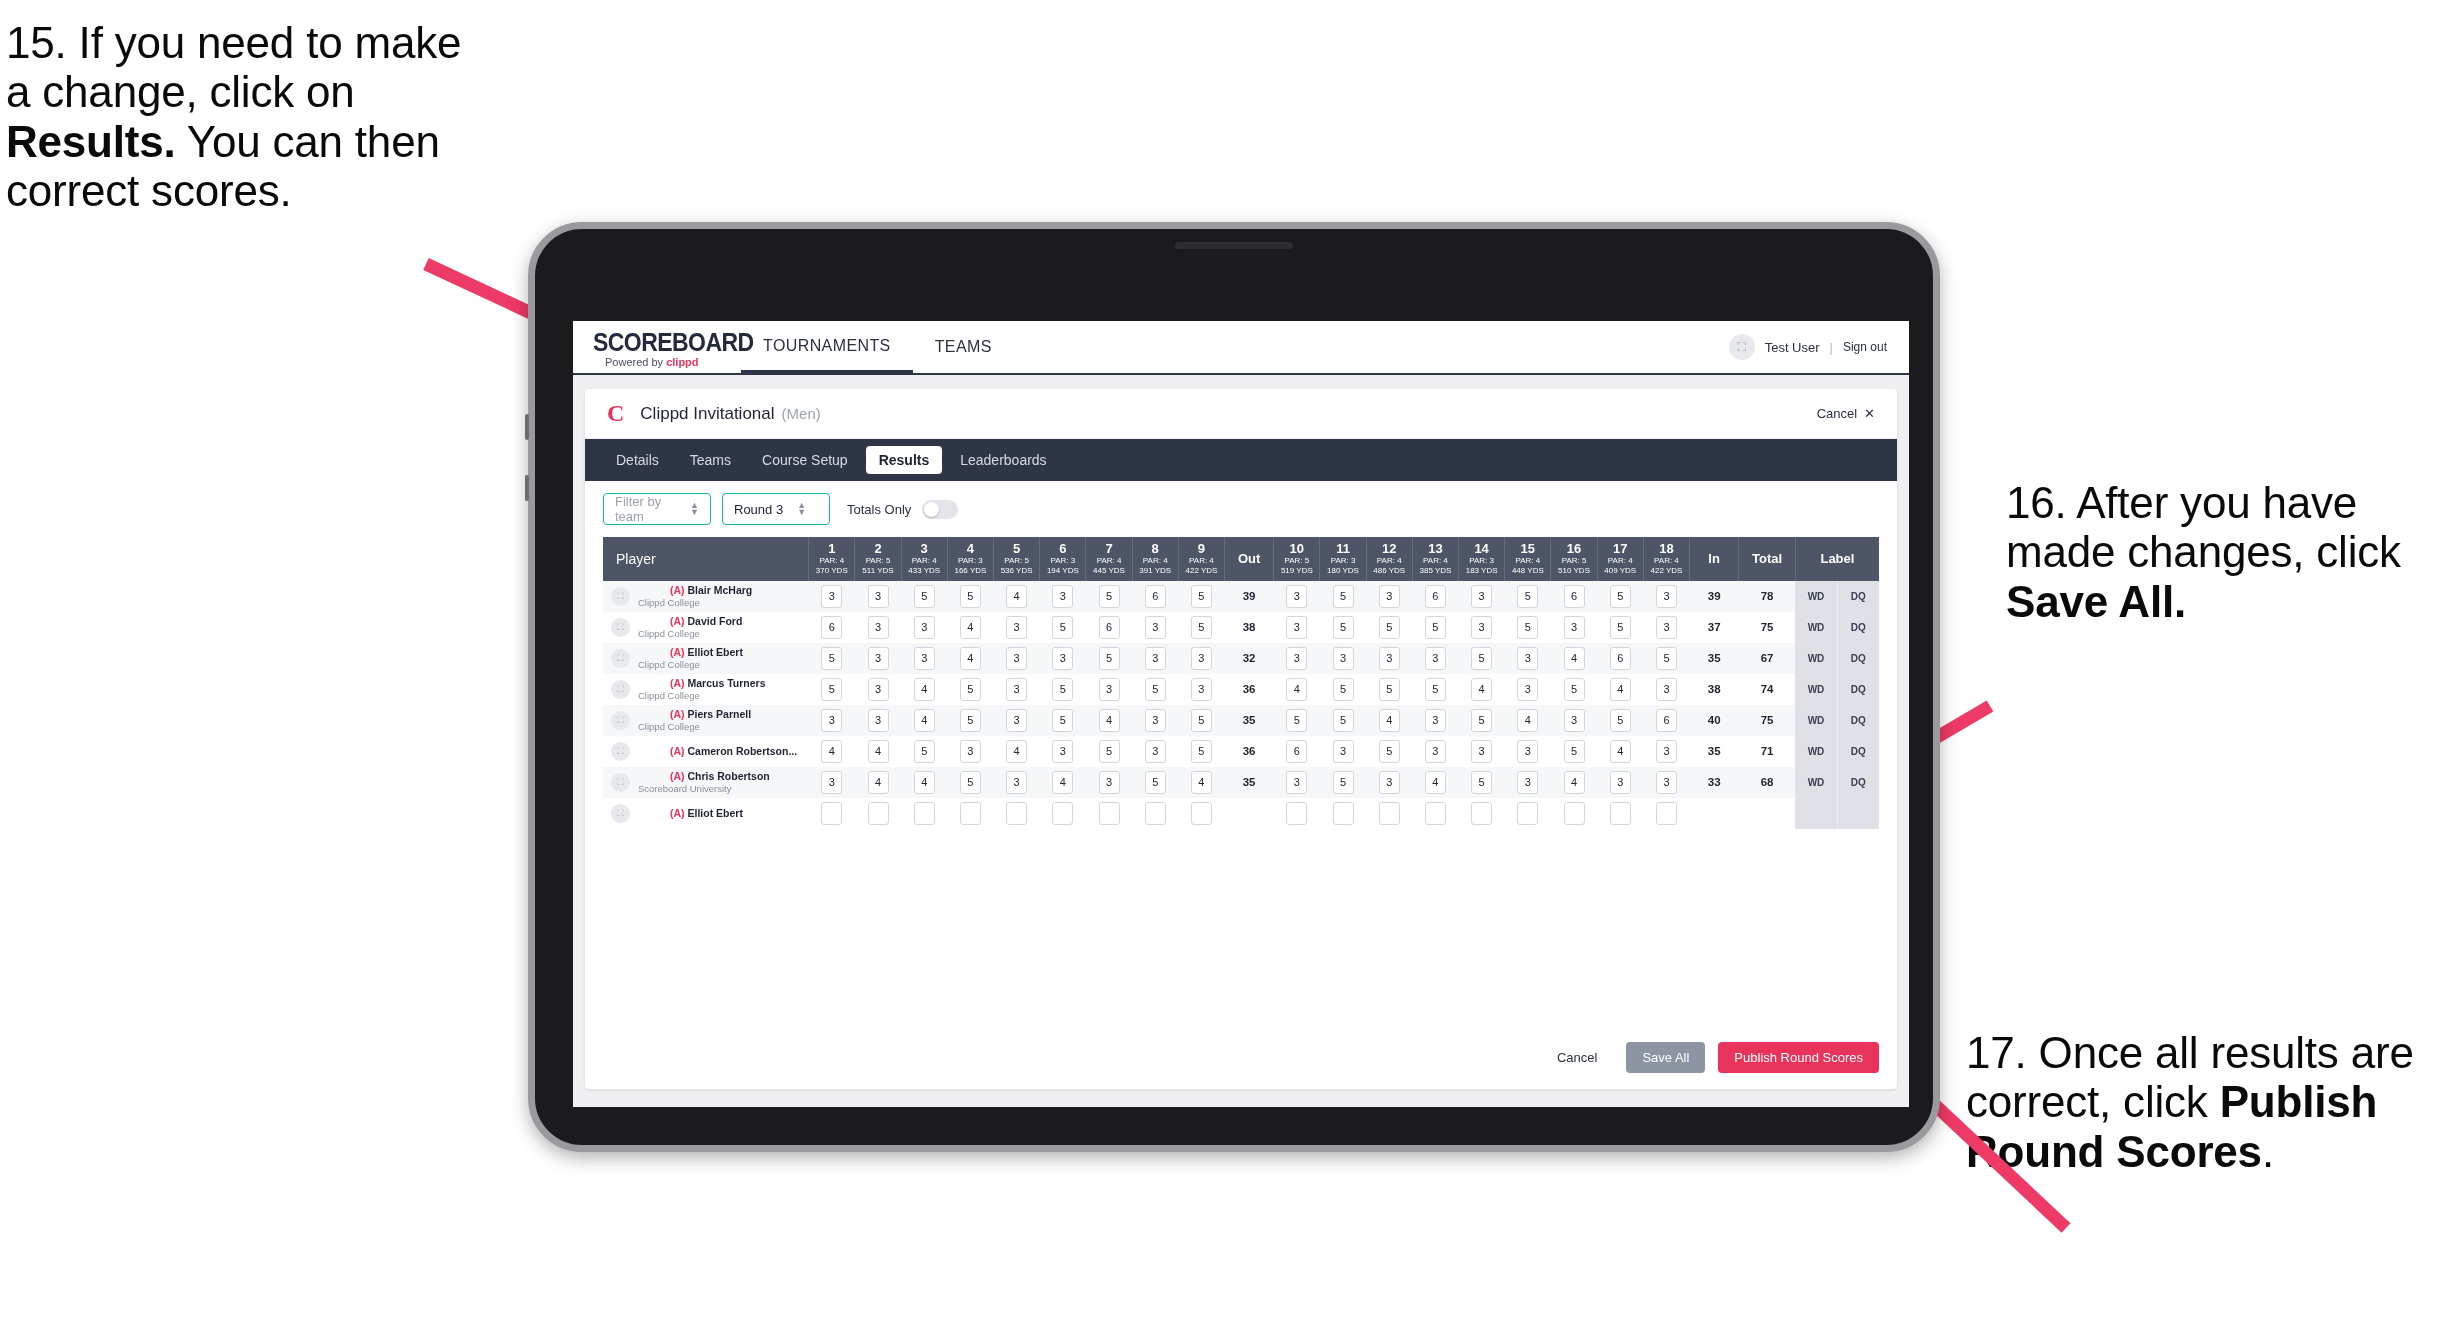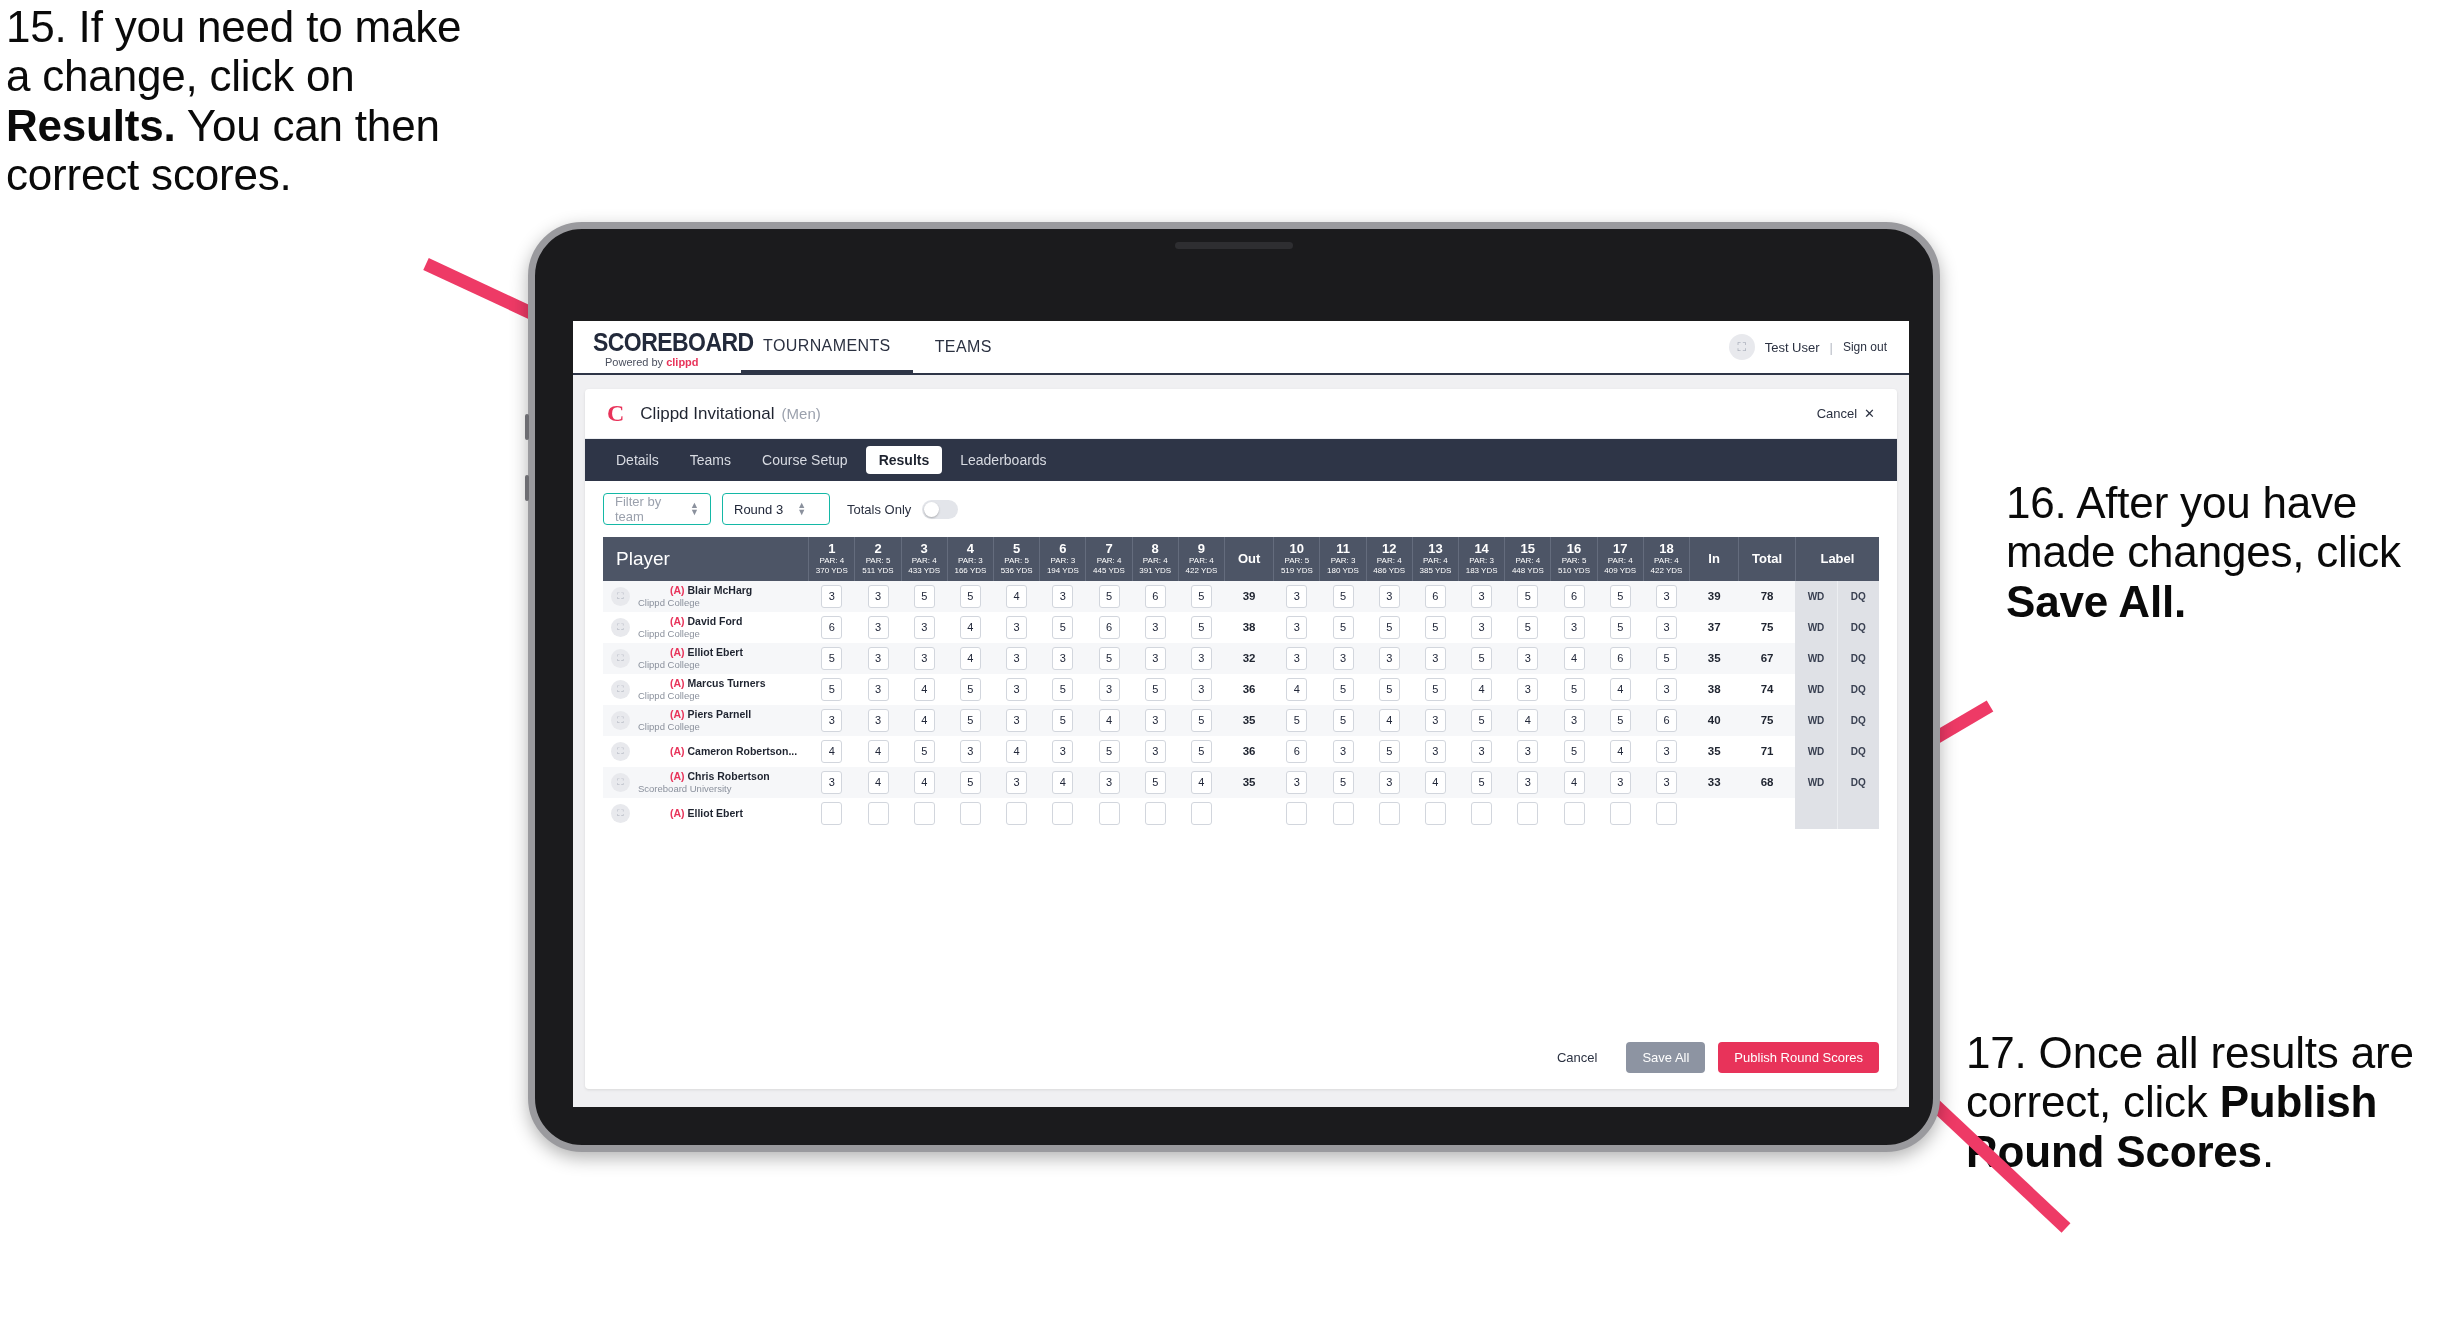--- a/index.html
+++ b/index.html
@@ -14,21 +14,21 @@
   
   .annot {
     position: absolute;
     color: #0a0a0a;
     font-size: 44px;
     line-height: 1.12;
     font-weight: 400;
     letter-spacing: -0.2px;
   }
   .annot b { font-weight: 700; }
-  #annot-15 { left: 6px;   top: 2px;   width: 470px; }
+  #annot-15 { left: 6px;   top: 18px;   width: 470px; }
   #annot-16 { left: 2006px; top: 478px; width: 450px; }
   #annot-17 { left: 1966px; top: 1028px; width: 498px; }
 
   
   .arrow { position: absolute; pointer-events: none; }
 
   
   #tablet {
     position: absolute; left: 528px; top: 222px;
     width: 1412px; height: 930px;
@@ -131,21 +131,21 @@
 
   
   #tablewrap { padding: 0 18px; }
   table { border-collapse: collapse; width: 100%; table-layout: fixed; }
   thead th {
     background: #4d5566; color: #fff; font-weight: 700;
     border-right: 1px solid #646c7d; vertical-align: middle;
     padding: 5px 0;
   }
   th.player-h {
-    text-align: left; padding-left: 13px; font-size: 19px; font-weight: 400; width: 138px; margin-left: 32px;
+    text-align: left; padding-left: 13px; font-size: 14px; font-weight: 400; width: 138px; margin-left: 32px;
   }
   th.hole { width: 31px; }
   th.hole .num { font-size: 13px; line-height: 1.05; }
   th.hole .par { font-size: 8px; font-weight: 400; line-height: 1.25; }
   th.hole .yds { font-size: 8px; font-weight: 400; line-height: 1.25; }
   th.agg { width: 33px; font-size: 13px; }
   th.tot { width: 38px; font-size: 13px; }
   th.lbl { width: 56px; font-size: 13px; border-right: none; }
 
   tbody tr { height: 31px; }

